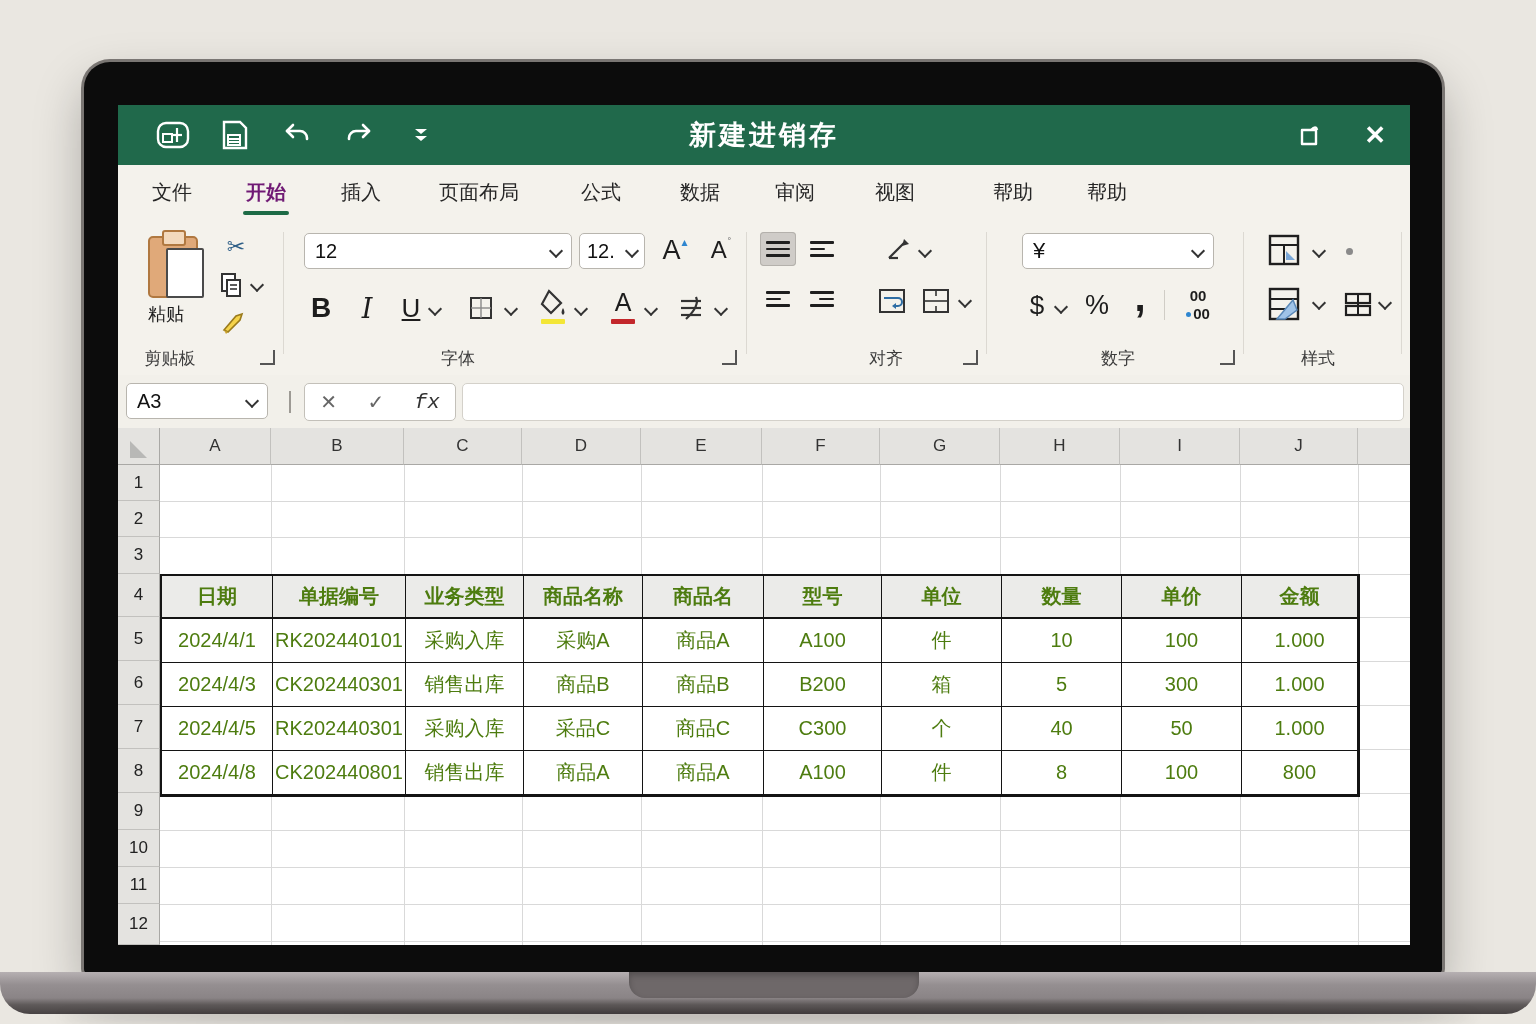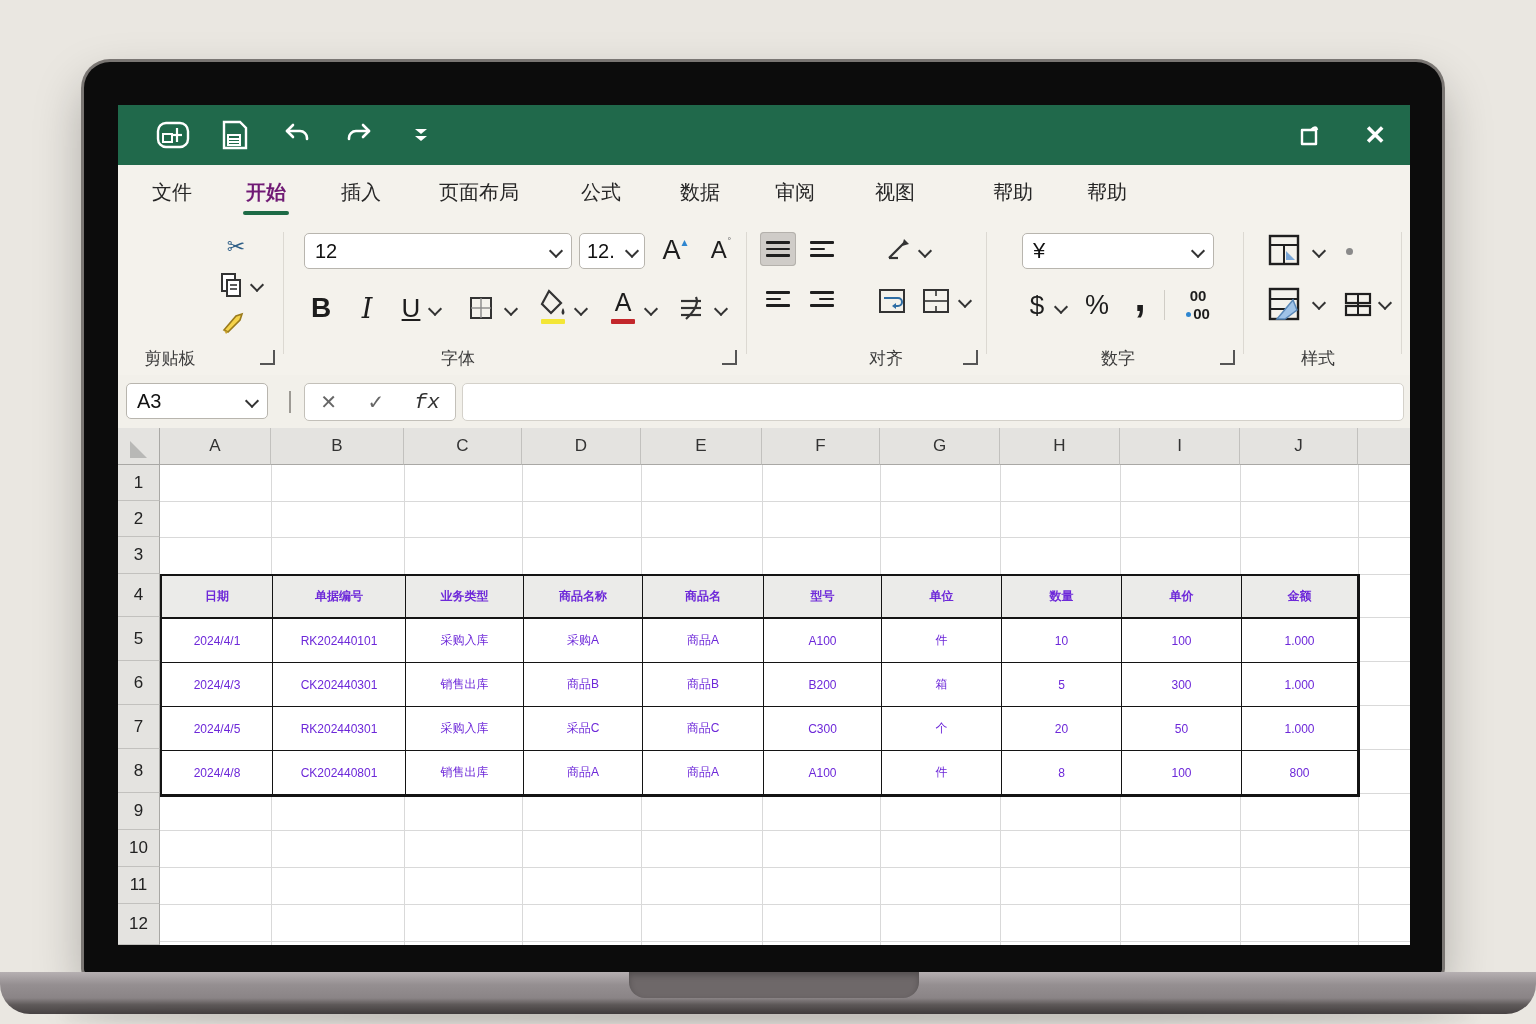--- a/index.html
+++ b/index.html
@@ -64,21 +64,21 @@
   .rh{width:42px;background:#e4e3e0;border-right:1.5px solid #a9a8a5;border-bottom:1px solid #c2c1be;box-sizing:border-box;
       display:flex;align-items:center;justify-content:center;font-size:17px;color:#222}
   .gridbody{position:absolute;left:42px;top:37px;width:1250px;height:480px;background:#fff}
   .vline{position:absolute;top:0;bottom:0;width:1px;background:#d9d9d9}
   .hline{position:absolute;left:0;right:0;height:1px;background:#d9d9d9}
   .sheettitle{position:absolute;left:605px;top:22px;transform:translateX(-50%);font-size:38px;font-weight:bold;color:#141414;letter-spacing:4px;white-space:nowrap}
   .datatable{position:absolute;left:0;top:109px;display:grid;border:2px solid #141414;
              grid-template-columns:111px 133px 118px 119px 121px 118px 120px 120px 120px 116px;
              grid-template-rows:43px 44px 44px 44px 44px}
   .th,.td{display:flex;align-items:center;justify-content:center;box-sizing:border-box;
-          border-right:1.5px solid #141414;border-bottom:1.5px solid #141414;font-size:12px;color:#6d28d9;white-space:nowrap;overflow:hidden}
+          border-right:1.5px solid #141414;border-bottom:1.5px solid #141414;font-size:20px;color:#4d7c0f;white-space:nowrap;overflow:hidden}
   .th{background:#ebebe9;font-weight:bold;border-bottom:2px solid #141414}
   .td{background:#fff}
   .tri{width:0;height:0;border-bottom:17px solid #b8b8b6;border-right:17px solid transparent;margin-top:6px}
   svg{display:block}
 </style>
 </head>
 <body>
 
 <div class="stage">
   <div class="lid">
@@ -114,20 +114,21 @@
                 <path d="M25 10 h-13 a7 7 0 0 0 -7 7 v1" fill="none" stroke="#fff" stroke-width="2.6" stroke-linecap="round"></path>
               </svg>
           </span>
           <span class="qicon">
             <svg width="18" height="20" viewBox="0 0 18 20">
                 <path d="M3 4 L9 9 L15 4" fill="#fff"></path>
                 <path d="M3 11 L9 16 L15 11" fill="#fff"></path>
               </svg>
           </span>
         </div>
+        <div class="apptitle">新建进销存</div>
         <div class="winctl">
           <span class="qicon">
             <svg width="26" height="26" viewBox="0 0 26 26">
                 <path d="M4 8 h14 v14 h-14 z" fill="none" stroke="#fff" stroke-width="2.4" stroke-linejoin="round"></path>
                 <path d="M13 8 q5 -5 6 0" fill="none" stroke="#fff" stroke-width="2.4"></path>
               </svg>
           </span>
           <span class="closex">✕</span>
         </div>
       </div>
@@ -145,20 +146,28 @@
         <div class="tab" style="left:989px">帮助</div>
       </div>
 
       <div class="ribbon">
         <div class="rdiv" style="left:165px"></div>
         <div class="rdiv" style="left:628px"></div>
         <div class="rdiv" style="left:868px"></div>
         <div class="rdiv" style="left:1125px"></div>
         <div class="rdiv" style="left:1283px"></div>
 
+        <div class="rbtn" style="left:8px;top:6px;width:80px;height:100px;flex-direction:column">
+          <span style="position:relative;width:80px;height:72px;display:block">
+            <span class="clipboard-body"></span>
+              <span class="clipboard-clip"></span>
+              <span class="clipboard-page"></span>
+          </span>
+          <span style="font-size:18px;margin-top:4px">粘贴</span>
+        </div>
         <span class="rbtn" style="left:100px;top:12px;width:36px;height:30px;font-size:22px;color:#2c5d86">✂</span>
         <span class="rbtn" style="left:98px;top:50px;width:30px;height:30px">
           <svg width="24" height="26" viewBox="0 0 24 26">
               <rect x="3" y="2" width="13" height="17" fill="#fff" stroke="#333" stroke-width="2"></rect>
               <rect x="8" y="8" width="13" height="16" fill="#fff" stroke="#333" stroke-width="2"></rect>
               <line x1="11" y1="13" x2="18" y2="13" stroke="#333" stroke-width="1.6"></line>
               <line x1="11" y1="17" x2="18" y2="17" stroke="#333" stroke-width="1.6"></line>
             </svg>
         </span>
         <span class="chev abs" style="left:134px;top:60px"></span>
@@ -436,21 +445,21 @@
             <div class="td">300</div>
             <div class="td">1.000</div>
 
             <div class="td">2024/4/5</div>
             <div class="td">RK202440301</div>
             <div class="td">采购入库</div>
             <div class="td">采品C</div>
             <div class="td">商品C</div>
             <div class="td">C300</div>
             <div class="td">个</div>
-            <div class="td">20</div>
+            <div class="td">40</div>
             <div class="td">50</div>
             <div class="td">1.000</div>
 
             <div class="td">2024/4/8</div>
             <div class="td">CK202440801</div>
             <div class="td">销售出库</div>
             <div class="td">商品A</div>
             <div class="td">商品A</div>
             <div class="td">A100</div>
             <div class="td">件</div>

